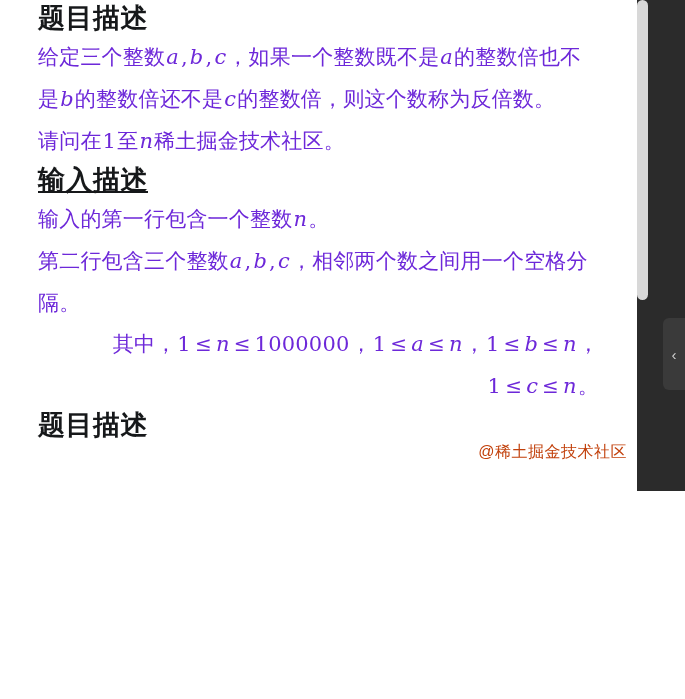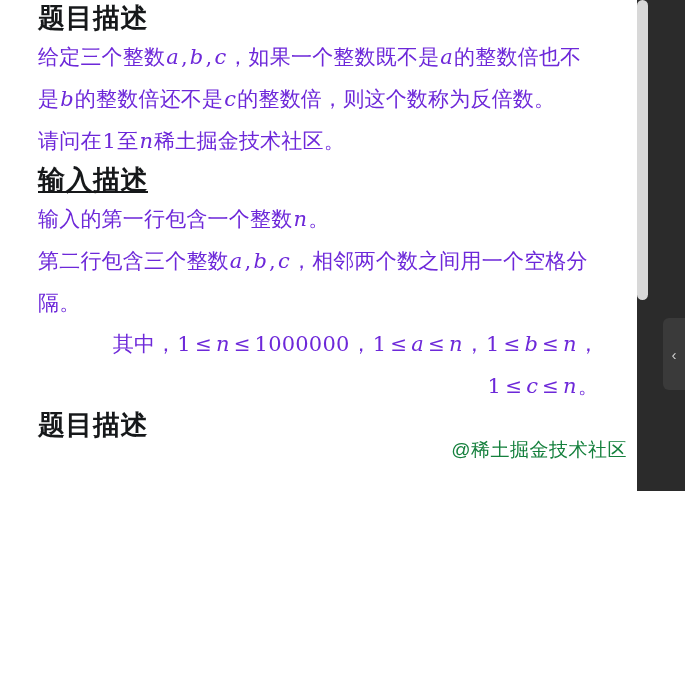--- a/index.html
+++ b/index.html
@@ -114,22 +114,22 @@
     align-items: center;
     justify-content: center;
     color: #cfcfcf;
     font-size: 15px;
     cursor: pointer;
   }
   .watermark {
     position: absolute;
     right: 58px;
     bottom: 28px;
-    font-size: 19px;
-    color: #15803d;
+    font-size: 16px;
+    color: #c2410c;
     letter-spacing: 0.5px;
     white-space: nowrap;
   }
 </style>
 </head>
 <body>
 
 <div class="page">
 
   <div class="content">

